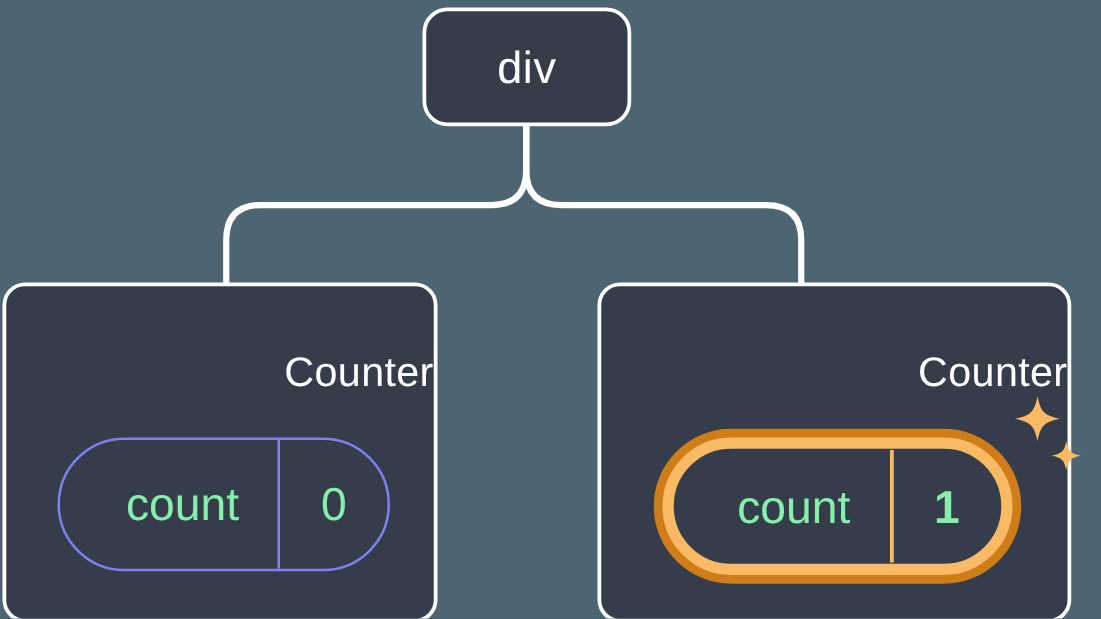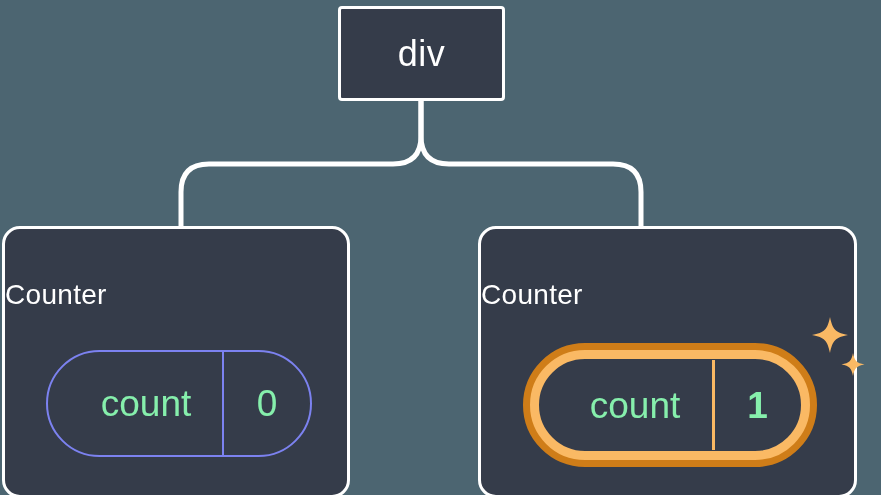--- a/index.html
+++ b/index.html
@@ -25,21 +25,21 @@
     height: 495px;
     pointer-events: none;
   }
 
   
   .node {
     position: absolute;
     box-sizing: border-box;
     background: #353c4a;
     border: 3px solid #ffffff;
-    border-radius: 4px;
+    border-radius: 20px;
   }
 
   #node-div {
     left: 338px;
     top: 6px;
     width: 167px;
     height: 95px;
     display: flex;
     align-items: center;
     justify-content: center;
@@ -65,23 +65,23 @@
     width: 379px;
     height: 272px;
     border-radius: 18px;
   }
 
   .node-title {
     position: absolute;
     top: 52px;
     left: 0;
     right: 0;
-    text-align: left;
+    text-align: right;
     color: #ffffff;
-    font-size: 28px;
+    font-size: 33px;
     font-weight: 400;
     line-height: 1;
     letter-spacing: 0.3px;
   }
 
   
   .pill {
     position: absolute;
     box-sizing: border-box;
     display: flex;

